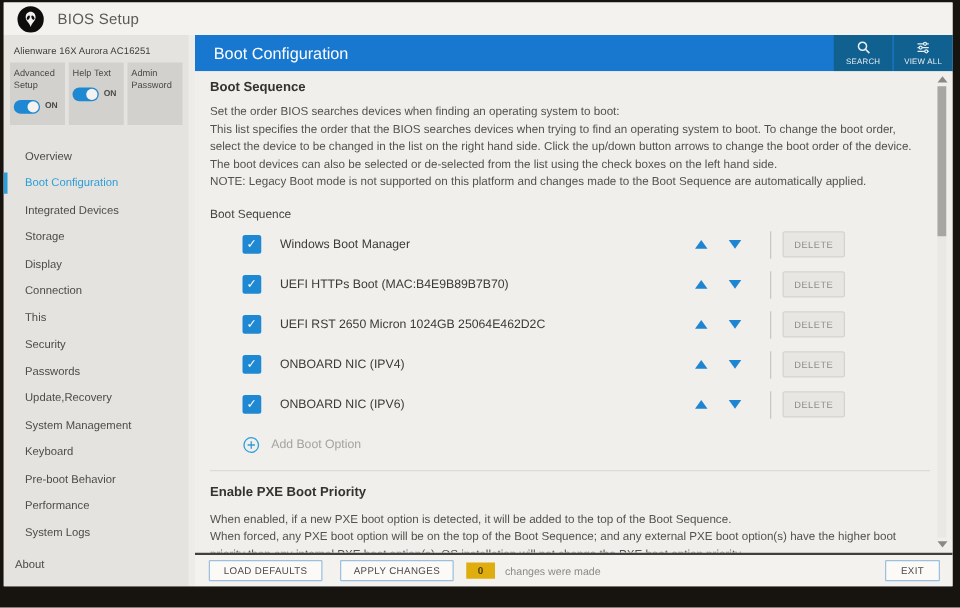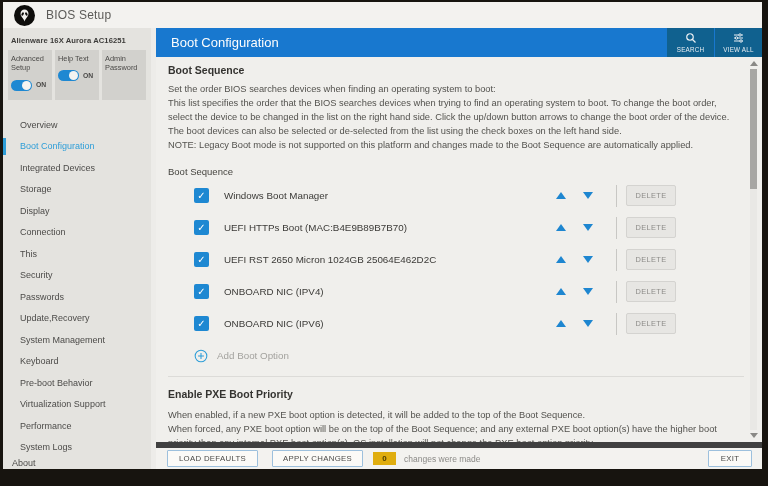--- a/index.html
+++ b/index.html
@@ -12,21 +12,21 @@
   .alien-badge { width:21px; height:21px; border-radius:50%; background:#0e0d0b; display:flex; align-items:center; justify-content:center; }
   .topbar-title { margin-left:11px; font-size:12px; color:#5c5b58; letter-spacing:.2px; }
 
   
   .mainrow { flex:1 1 auto; display:flex; min-height:0; }
   .sidebar { width:148px; background:#e4e3df; display:flex; flex-direction:column; flex:0 0 auto; }
   .gutter { width:5px; background:#edecE9; flex:0 0 auto; }
   .content-col { flex:1 1 auto; display:flex; flex-direction:column; min-width:0; }
 
   
-  .model-name { font-size:7.6px; font-weight:bold; color:#3d3c3a; padding:8px 8px 5px 8px; letter-spacing:.1px; }
+  .model-name { font-size:7.6px; font-weight:normal; color:#3d3c3a; padding:8px 8px 5px 8px; letter-spacing:.1px; }
   .toggle-cards { display:flex; gap:3px; padding:0 5px; }
   .toggle-card { width:45px; height:50px; background:#d2d1cd; padding:4px 3px; font-size:7.4px; color:#4a4947; line-height:1.25; }
   .tgl-row { display:flex; align-items:center; margin-top:7px; }
   .tgl-on { width:21px; height:11px; background:#1e88d2; border-radius:6px; position:relative; }
   .tgl-on .knob { position:absolute; right:1px; top:1px; width:9px; height:9px; background:#f4f3f1; border-radius:50%; }
   .tgl-state { font-size:6.8px; color:#4a4947; margin-left:4px; font-weight:bold; }
   .menu { margin-top:14px; }
   .menu-item { height:21.5px; display:flex; align-items:center; padding-left:17px; font-size:9px; color:#4c4b49; position:relative; cursor:default; }
   .menu-item.active { color:#2e9ed8; }
   .menu-item.active::before { content:""; position:absolute; left:0; top:2px; bottom:2px; width:3px; background:#2e9ed8; }
@@ -62,21 +62,21 @@
 
   
   .scrollbar { position:absolute; top:4px; bottom:4px; right:4px; width:9px; }
   .sb-arrow { position:absolute; left:1px; width:0; height:0; border-left:4px solid transparent; border-right:4px solid transparent; cursor:pointer; }
   .sb-up { top:0; border-bottom:5px solid #8a8986; }
   .sb-down { bottom:0; border-top:5px solid #8a8986; }
   .sb-track { position:absolute; top:8px; bottom:8px; left:1px; width:7px; background:#e9e8e5; }
   .sb-thumb { position:absolute; top:0; left:0; width:7px; height:120px; background:#a7a6a3; cursor:grab; }
 
   
-  .footer { height:27px; background:#f3f2ef; border-top:6px solid #404040; display:flex; align-items:center; padding:0 8px; flex:0 0 auto; }
+  .footer { height:27px; background:#f3f2ef; border-top:2px solid #404040; display:flex; align-items:center; padding:0 8px; flex:0 0 auto; }
   .ftr-btn { height:17px; background:#fbfaf7; border:1px solid #9dc0dd; border-radius:1px; font-size:7.8px; color:#4b4a48; letter-spacing:.3px; font-family:inherit; cursor:pointer; }
   .btn-load { width:91px; margin-left:3px; }
   .btn-apply { width:91px; margin-left:14px; }
   .badge { margin-left:10px; width:23px; height:13px; background:#e0ad0e; color:#4a3c04; font-size:8px; font-weight:bold; display:flex; align-items:center; justify-content:center; }
   .changes-text { margin-left:8px; font-size:8.5px; color:#8b8a87; }
   .btn-exit { width:44px; margin-left:auto; margin-right:2px; }
 </style>
 </head>
 <body>
 
@@ -174,23 +174,20 @@
           </div>
 
           <div class="menu-item">
             <span>Keyboard</span>
           </div>
 
           <div class="menu-item">
             <span>Pre-boot Behavior</span>
           </div>
 
-          <div class="menu-item">
-            <span>Virtualization Support</span>
-          </div>
 
           <div class="menu-item">
             <span>Performance</span>
           </div>
 
           <div class="menu-item">
             <span>System Logs</span>
           </div>
 
       </div>

